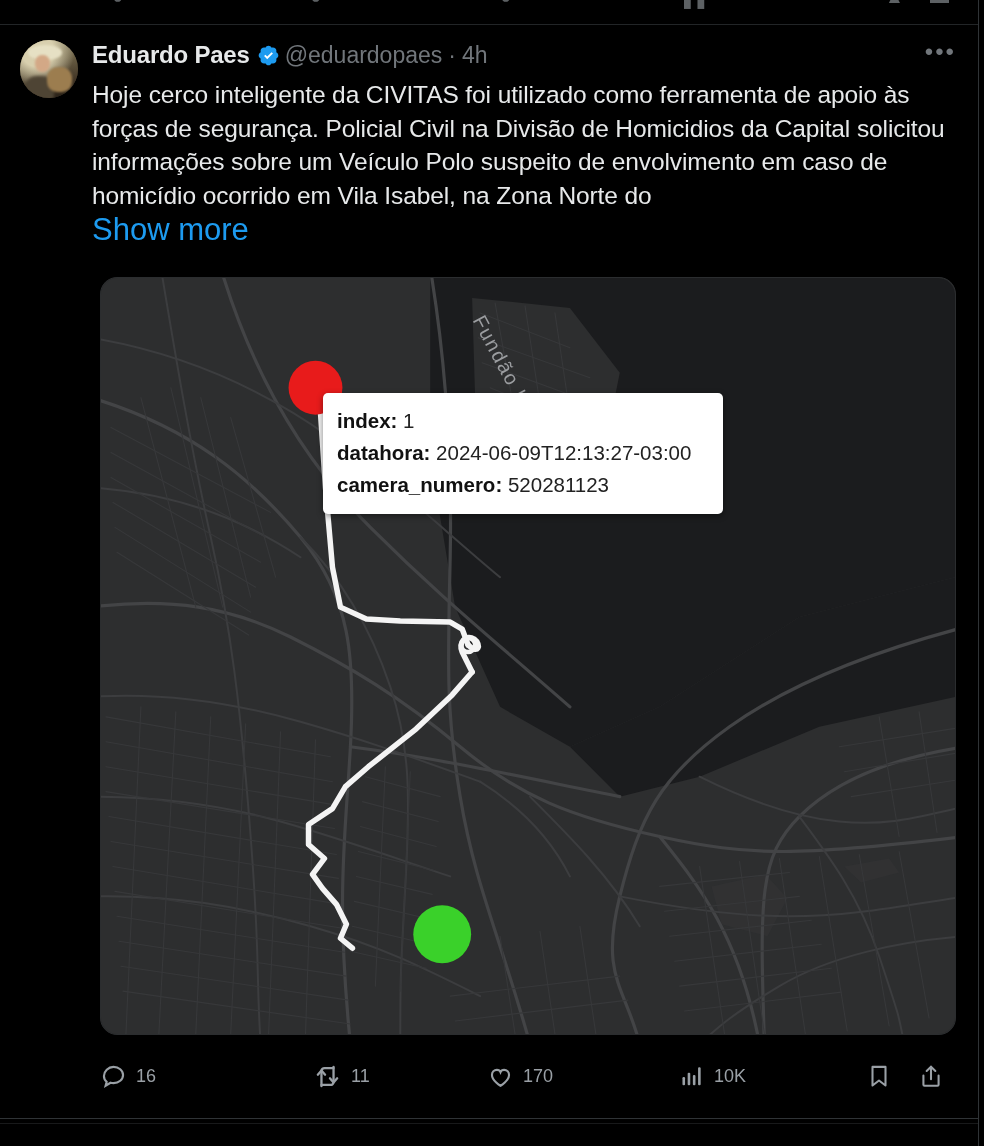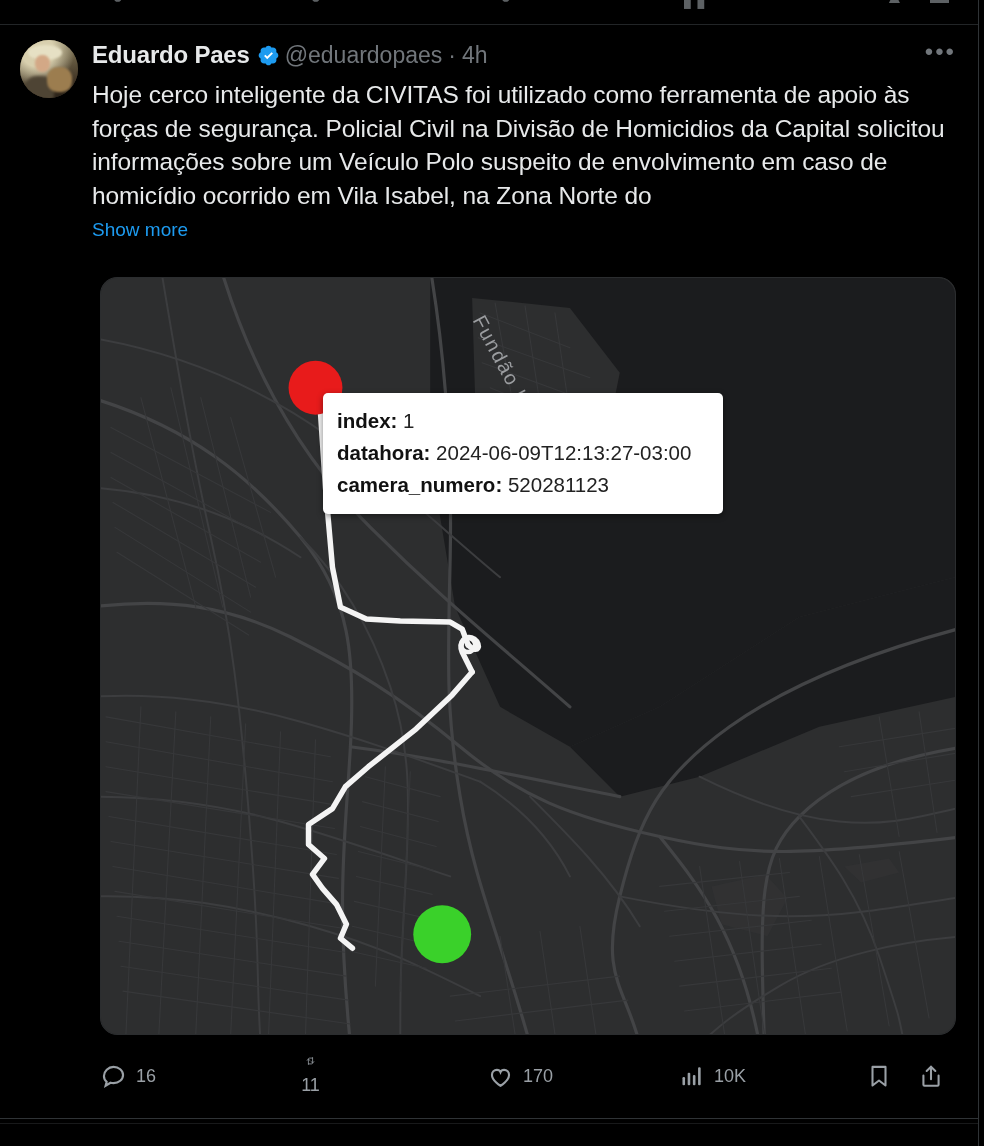--- a/index.html
+++ b/index.html
@@ -193,21 +193,21 @@
     font-size: 24.5px;
     line-height: 33.5px;
     color: #e7e9ea;
     letter-spacing: -0.1px;
     white-space: pre-wrap;
     word-break: normal;
   }
   .show-more {
     display: inline-block;
     margin-top: 1px;
-    font-size: 19px;
+    font-size: 31px;
     line-height: 33.5px;
     color: #1d9bf0;
     cursor: pointer;
   }
 
   
   .map-card {
     position: absolute;
     left: 100px;
     top: 277px;
@@ -267,21 +267,21 @@
     height: 40px;
     top: 6px;
   }
   .action .lbl {
     font-size: 18px;
     color: #9aa0a6;
     line-height: 21px;
   }
   .action svg { display: block; }
   .a-reply  { left: 100px; }
-  .a-rt     { left: 296px; flex-direction: column; }
+  .a-rt     { left: 313px; }
   .a-like   { left: 487px; }
   .a-views  { left: 679px; justify-content: flex-end; }
   .a-book   { left: 866px; }
   .a-share  { left: 918px; }
 </style>
 </head>
 <body>
 
 <div class="page">
 

